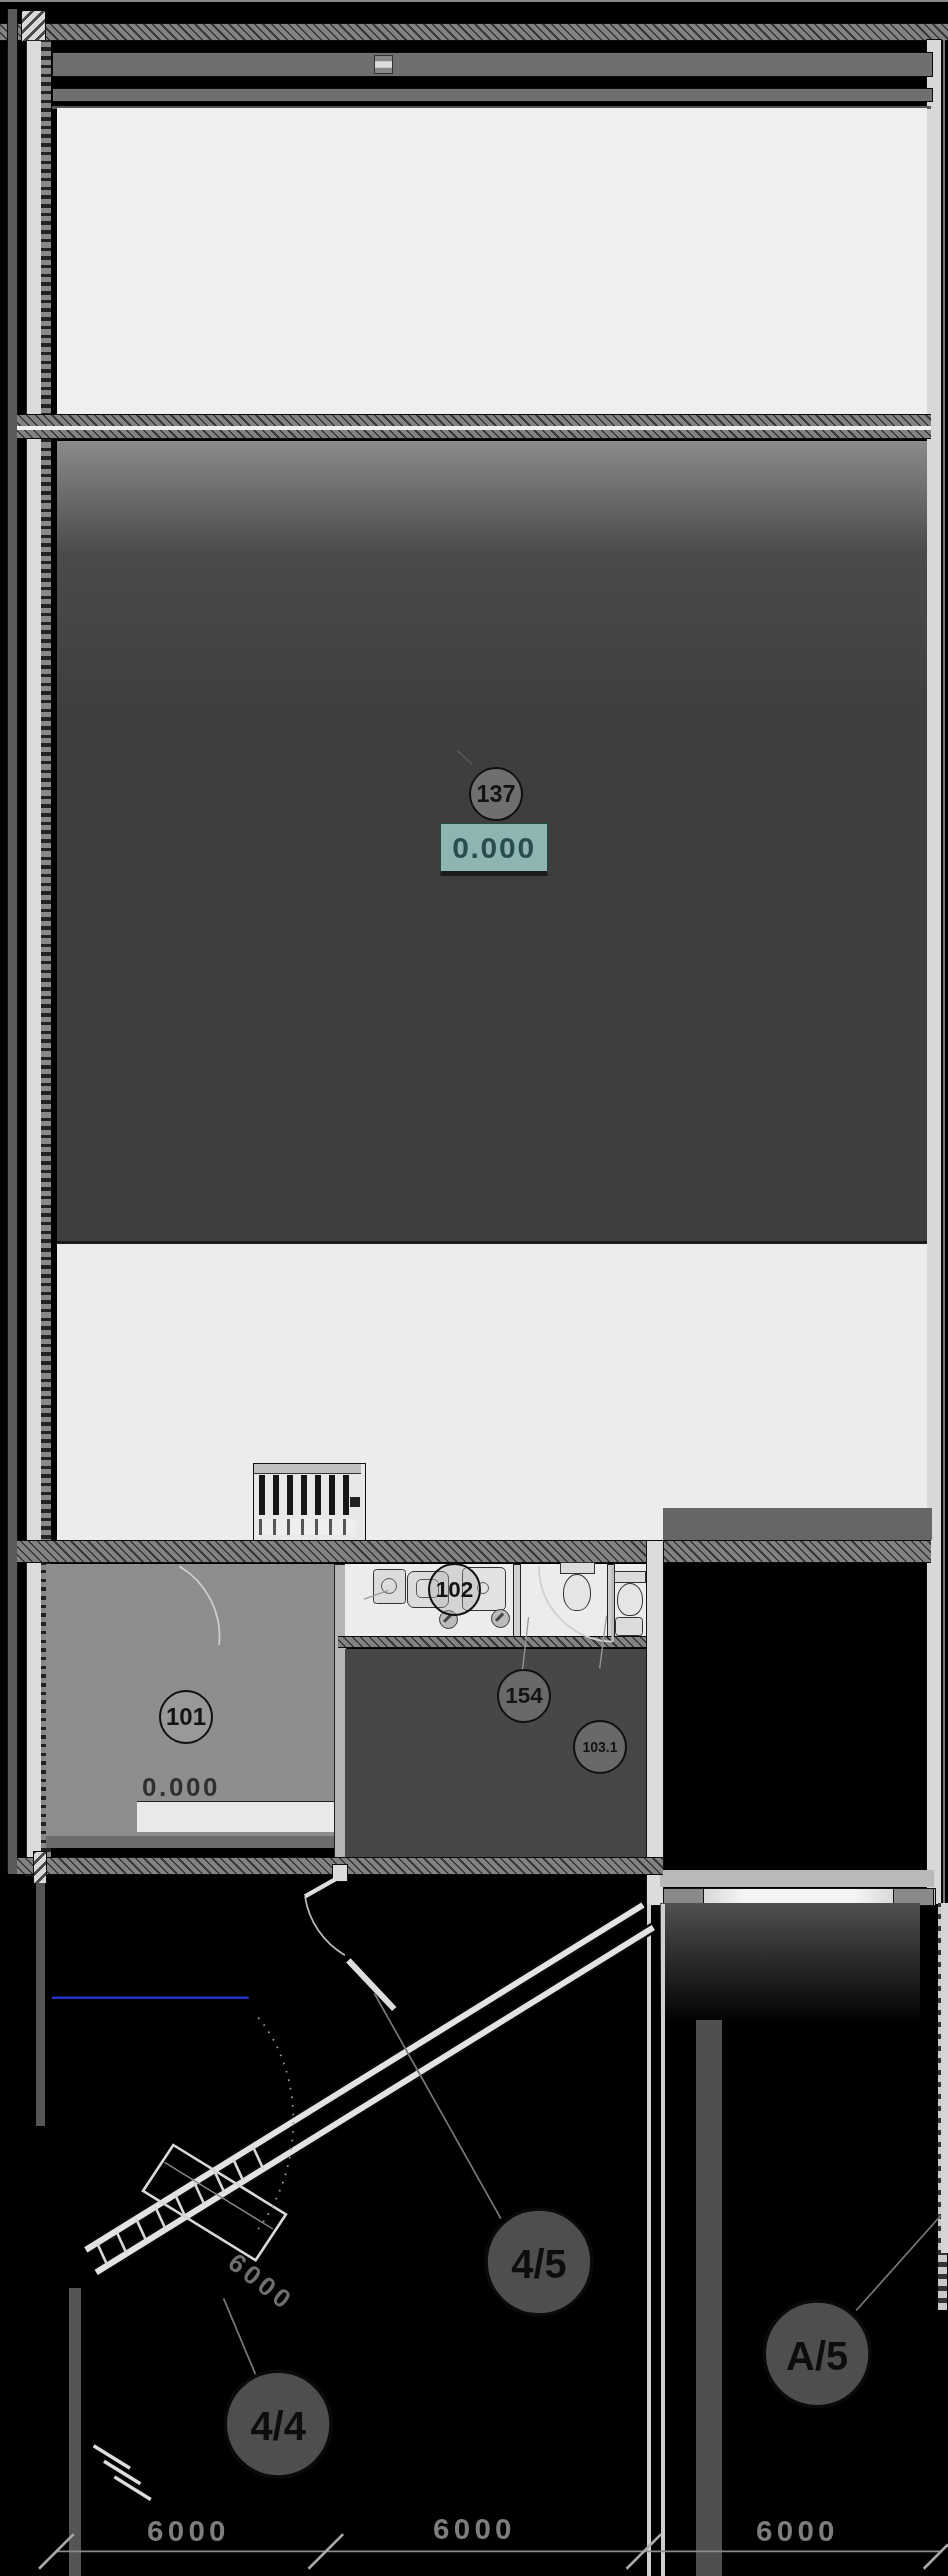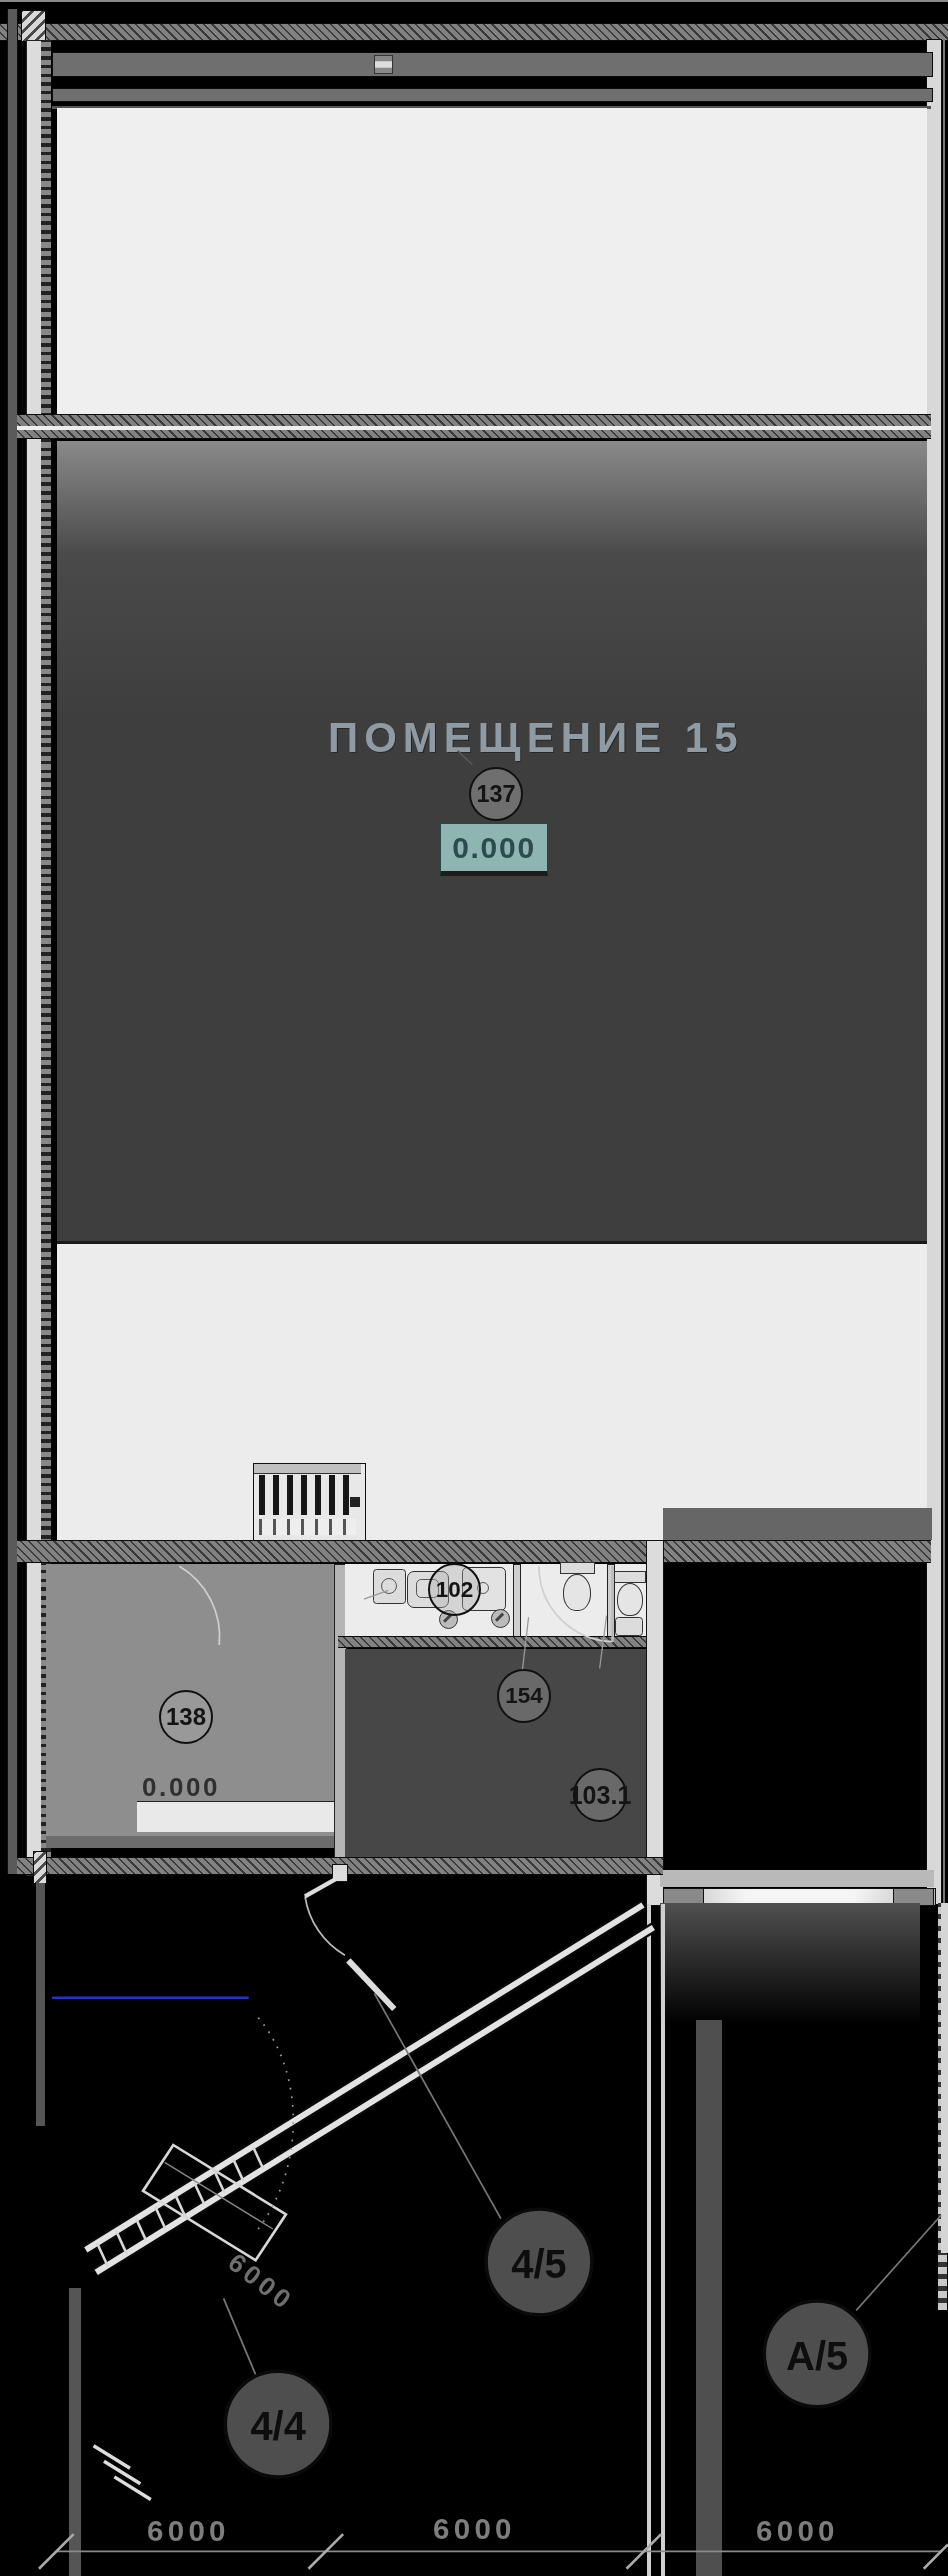--- a/index.html
+++ b/index.html
@@ -42,21 +42,20 @@
   <div class="abs" style="left:374px;top:55px;width:17.3px;height:17.3px;background:#ddd;border:0.9px solid #333;box-shadow:inset 0 -5.2px 0 #888, inset 0 5.2px 0 #888;"></div>
 
   <div class="abs" style="left:57px;top:108px;width:870px;height:306px;background:#efefef;"></div>
 
   <div class="abs hwall" style="left:17.3px;top:414px;width:914px;height:23.4px;"></div>
   <div class="abs" style="left:17.3px;top:426px;width:914px;height:3.5px;background:#efefef;"></div>
 
   <div class="abs" style="left:57px;top:441px;width:870px;height:800px;background:linear-gradient(#8a8a8a 0,#4a4a4a 113px,#3e3e3e 277px,#3e3e3e 100%);"></div>
   <div class="abs" style="left:57px;top:1241px;width:870px;height:2.6px;background:#1a1a1a;"></div>
 
-  <div class="abs" style="left:328px;top:714px;width:416px;font-size:42px;font-weight:bold;letter-spacing:6px;color:#8f9aa3;text-shadow:0.9px 0.9px 0 #23282c;">ПОМЕЩЕНИЕ 15</div>
 
   <div class="bubble" style="left:469px;top:767px;width:50px;height:50px;font-size:23.4px;background:#6f6f6f;">137</div>
 
   <div class="abs" style="left:440px;top:823px;width:106px;height:47px;background:#8fb5b2;border:1.7px solid #1e4a47;border-bottom:5.2px solid #1c1c1c;
               display:flex;align-items:center;justify-content:center;font-size:30px;font-weight:bold;color:#2b4c4e;letter-spacing:1.7px;">0.000</div>
 
   <div class="abs" style="left:57px;top:1244px;width:870px;height:296px;background:#ececec;"></div>
 
   <div class="abs" style="left:253px;top:1463px;width:111px;height:77px;background:#e8e8e8;border:1.7px solid #111;">
     <div style="position:absolute;left:0;top:0;width:107px;height:8.7px;background:#c0c0c0;border-bottom:0.9px solid #333;"></div>
@@ -66,21 +65,21 @@
   </div>
 
   <div class="abs" style="left:663px;top:1508px;width:269px;height:32px;background:#666;"></div>
 
   <div class="abs hwall" style="left:17.3px;top:1540px;width:914px;height:21px;"></div>
 
   <div class="abs" style="left:46px;top:1564px;width:288px;height:280px;background:#8e8e8e;"></div>
   <div class="abs" style="left:46px;top:1836px;width:288px;height:12px;background:#6c6c6c;"></div>
   <div class="abs" style="left:334px;top:1564px;width:11.3px;height:309px;background:#b5b5b5;border:0.9px solid #222;"></div>
 
-  <div class="bubble" style="left:159px;top:1690px;width:50px;height:50px;font-size:24px;background:rgba(200,200,200,.2);">138</div>
+  <div class="bubble" style="left:159px;top:1690px;width:50px;height:50px;font-size:24px;background:rgba(200,200,200,.2);">101</div>
   <div class="abs" style="left:142px;top:1772px;font-size:26px;font-weight:bold;color:#2f2f2f;letter-spacing:2.6px;">0.000</div>
   <div class="abs" style="left:137px;top:1801px;width:197px;height:29.5px;background:#e9e9e9;border-top:1.7px solid #222;"></div>
 
   <div class="abs" style="left:345px;top:1564px;width:301px;height:72px;background:#ececec;"></div>
   <div class="abs" style="left:513px;top:1564px;width:6px;height:72px;background:#cfcfcf;border:0.9px solid #222;"></div>
   <div class="abs" style="left:607px;top:1564px;width:6px;height:72px;background:#cfcfcf;border:0.9px solid #222;"></div>
   <div class="abs hwall" style="left:338px;top:1636px;width:325px;height:10.4px;"></div>
   <div class="abs" style="left:345px;top:1649px;width:301px;height:208px;background:#474747;"></div>
 
   <div class="fix" style="left:373px;top:1569px;width:31px;height:33px;border-radius:3.5px;">
@@ -99,21 +98,21 @@
     <div style="position:absolute;left:6px;top:1.7px;width:2.6px;height:10.4px;background:#444;transform:rotate(45deg);"></div>
   </div>
   <div class="fix" style="left:560px;top:1562px;width:33px;height:10.4px;"></div>
   <div class="fix" style="left:563px;top:1574px;width:26px;height:35px;border-radius:50% 50% 45% 45%;background:#e5e5e5;"></div>
   <div class="fix" style="left:614px;top:1571px;width:29.5px;height:10.4px;"></div>
   <div class="fix" style="left:617px;top:1583px;width:24px;height:31px;border-radius:50% 50% 45% 45%;background:#e5e5e5;"></div>
   <div class="fix" style="left:615px;top:1617px;width:26px;height:17.3px;border-radius:3.5px;"></div>
 
   <div class="bubble" style="left:387px;top:1563px;width:49px;height:49px;font-size:22.5px;margin-left:41px;">102</div>
   <div class="bubble" style="left:497px;top:1669px;width:50px;height:50px;font-size:22.5px;">154</div>
-  <div class="bubble" style="left:573px;top:1768px;width:50px;height:50px;font-size:25px;">103.1</div>
+  <div class="bubble" style="left:573px;top:1720px;width:50px;height:50px;font-size:14px;">103.1</div>
 
   <div class="abs whitewall" style="left:646px;top:1540px;width:15.6px;height:364px;"></div>
   <div class="abs" style="left:660px;top:1870px;width:274px;height:17.3px;background:#b9b9b9;"></div>
   <div class="abs" style="left:663px;top:1888px;width:271px;height:15.6px;background:linear-gradient(90deg,#bbb,#f5f5f5 30%,#f5f5f5 70%,#bbb);border:1.7px solid #111;"></div>
   <div class="abs" style="left:663px;top:1888px;width:39px;height:15.6px;background:#8a8a8a;border:1.7px solid #111;"></div>
   <div class="abs" style="left:893px;top:1888px;width:39px;height:15.6px;background:#8a8a8a;border:1.7px solid #111;"></div>
 
   <div class="abs hwall" style="left:17.3px;top:1857px;width:646px;height:15.6px;"></div>
   <div class="abs hcol" style="left:33px;top:1851px;width:12px;height:31px;"></div>
   <div class="abs whitewall" style="left:332px;top:1864px;width:14px;height:15.6px;"></div>

